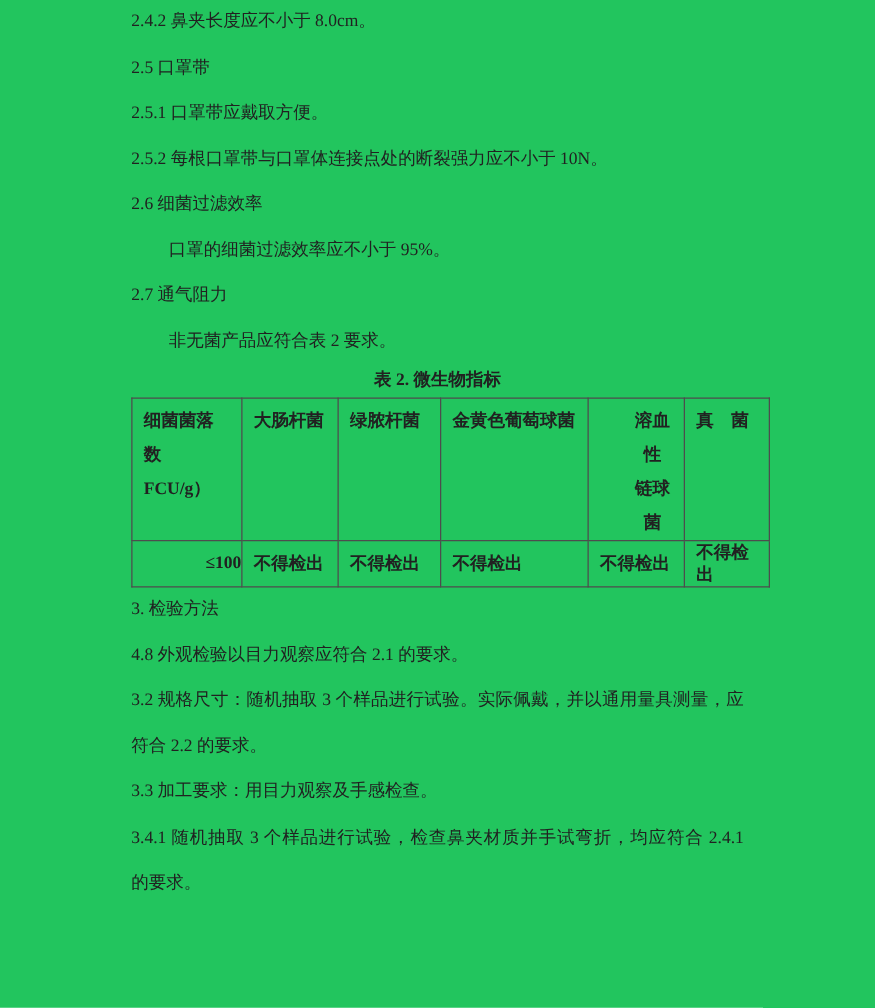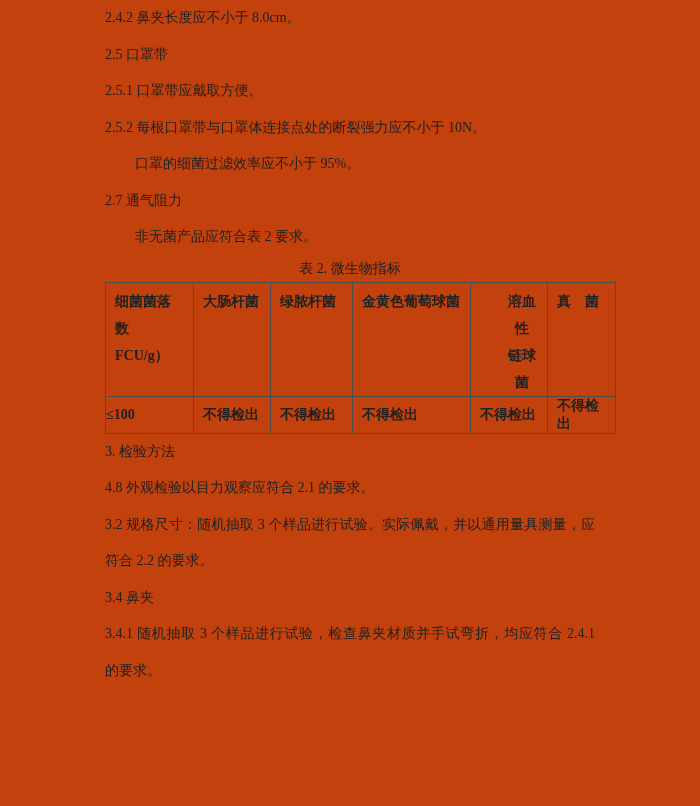--- a/index.html
+++ b/index.html
@@ -1,20 +1,20 @@
 <!DOCTYPE html>
 <html><head>
 <meta charset="utf-8">
 <style>
   html, body { margin: 0; padding: 0; }
   .page {
     position: relative;
     width: 700px;
     height: 806px;
-    background: #c2410c;
+    background: #22c55e;
     overflow: hidden;
     font-family: "Liberation Serif", "DejaVu Serif", serif;
     color: #212121;
     font-size: 14px;
   }
   .content {
     position: absolute;
     left: 105px;
     top: 0;
     width: 490px;
@@ -28,21 +28,21 @@
   .bold { font-weight: normal; }
   .justify {
     white-space: normal;
     text-align: justify;
     text-align-last: justify;
   }
   .table-title {
     height: 26px;
     line-height: 26px;
     text-align: center;
-    font-weight: normal;
+    font-weight: bold;
   }
   sup.sq {
     font-size: 9px;
     vertical-align: super;
     line-height: 0;
   }
   table.spec {
     border-collapse: collapse;
     table-layout: fixed;
     width: 510px;
@@ -60,38 +60,39 @@
     padding: 5px 9px 0 9px;
     line-height: 27px;
   }
   table.spec thead th.center { text-align: center; padding-left: 35px; }
   table.spec tbody td {
     height: 36px;
     vertical-align: middle;
     text-align: left;
     padding: 0 9px;
   }
-  table.spec tbody td.center { text-align: left; padding: 0; margin-top: 44px; }
+  table.spec tbody td.center { text-align: right; padding: 0; margin-top: 44px; }
   .col1 { width: 88px; }
   .col2 { width: 77px; }
   .col3 { width: 82px; }
   .col4 { width: 118px; }
   .col5 { width: 77px; }
   .col6 { width: 68px; }
 </style>
 </head>
 <body>
 
 <div class="page">
   <div class="content">
 
     <div class="line">2.4.2 鼻夹长度应不小于 8.0cm。</div>
     <div class="line">2.5 口罩带</div>
     <div class="line">2.5.1 口罩带应戴取方便。</div>
     <div class="line">2.5.2 每根口罩带与口罩体连接点处的断裂强力应不小于 10N。</div>
+    <div class="line">2.6 细菌过滤效率</div>
     <div class="line indent">口罩的细菌过滤效率应不小于 95%。</div>
     <div class="line">2.7 通气阻力</div>
     <div class="line indent">非无菌产品应符合表 2 要求。</div>
 
     <div class="table-title">表 2. 微生物指标</div>
 
     <table class="spec">
       <colgroup>
         <col class="col1">
           <col class="col2">
@@ -119,18 +120,18 @@
           <td>不得检出</td>
           <td>不得检出</td>
         </tr>
       </tbody>
     </table>
 
     <div class="line bold">3. 检验方法</div>
     <div class="line">4.8 外观检验以目力观察应符合 2.1 的要求。</div>
     <div class="line justify">3.2 规格尺寸：随机抽取 3 个样品进行试验。实际佩戴，并以通用量具测量，应</div>
     <div class="line">符合 2.2 的要求。</div>
-    <div class="line">3.4 鼻夹</div>
+    <div class="line">3.3 加工要求：用目力观察及手感检查。</div>
     <div class="line justify">3.4.1 随机抽取 3 个样品进行试验，检查鼻夹材质并手试弯折，均应符合 2.4.1</div>
     <div class="line">的要求。</div>
 
   </div>
 </div>
 
 </body></html>

